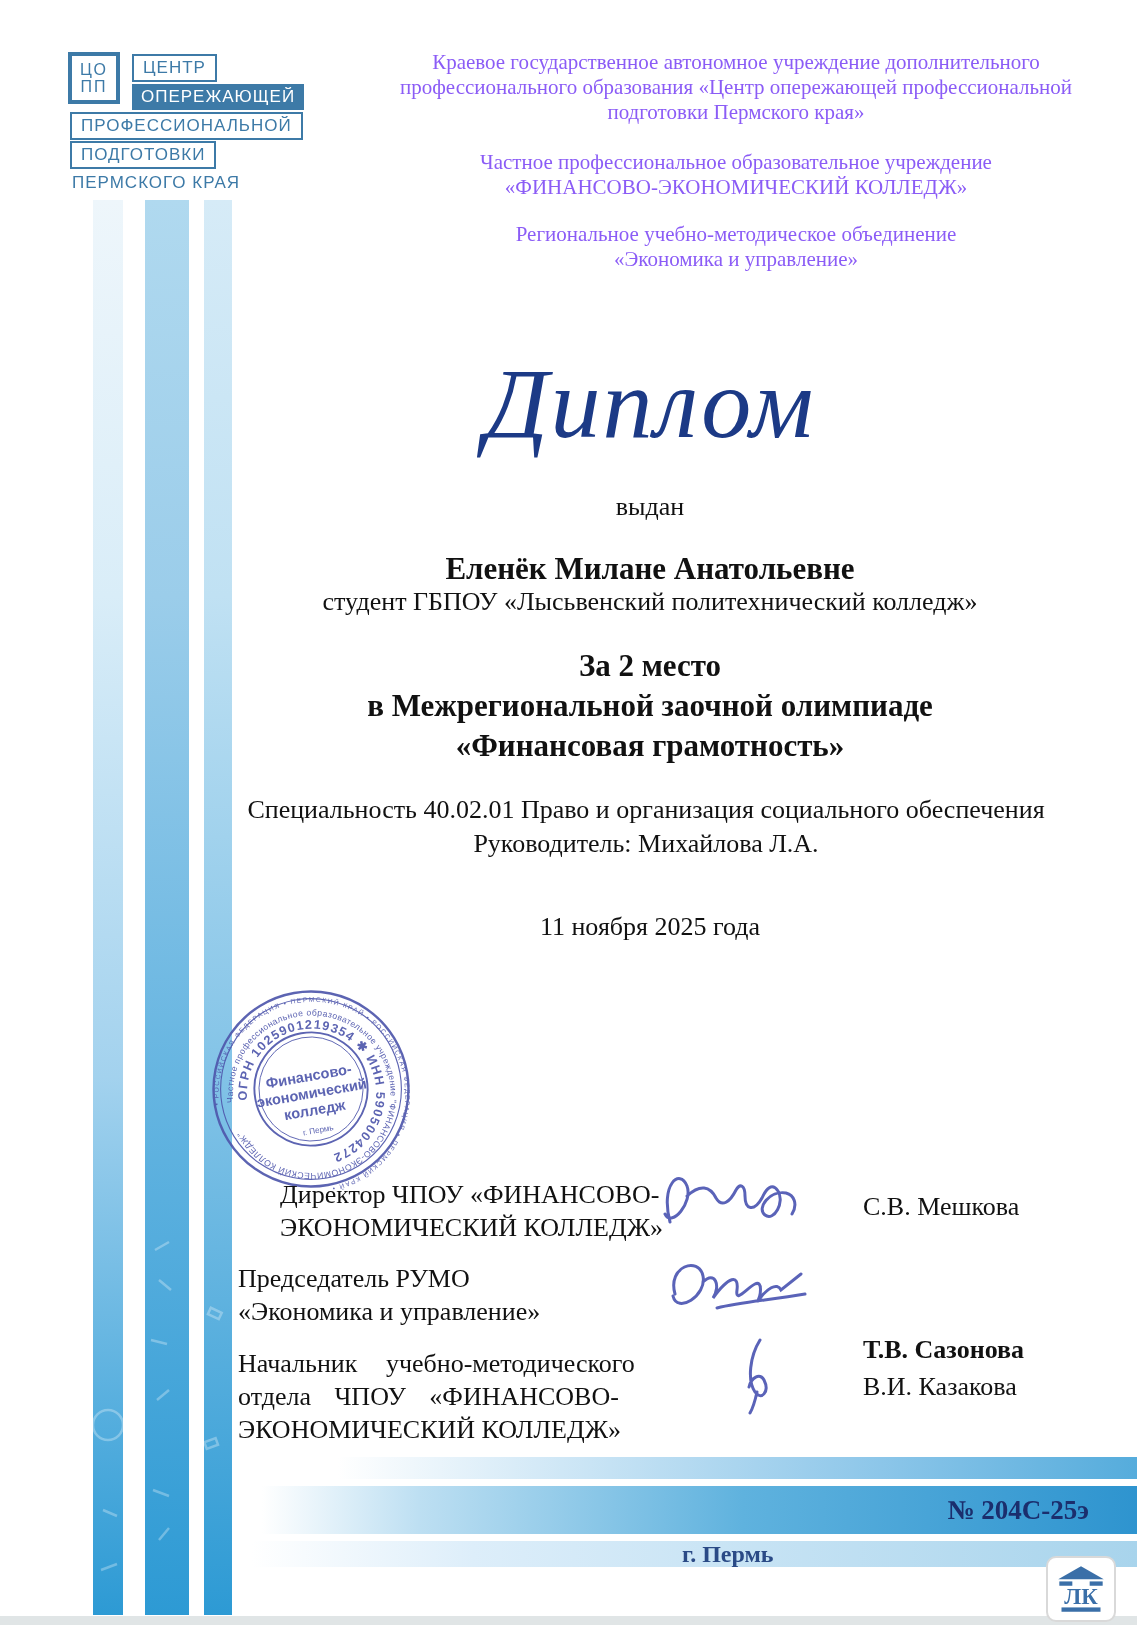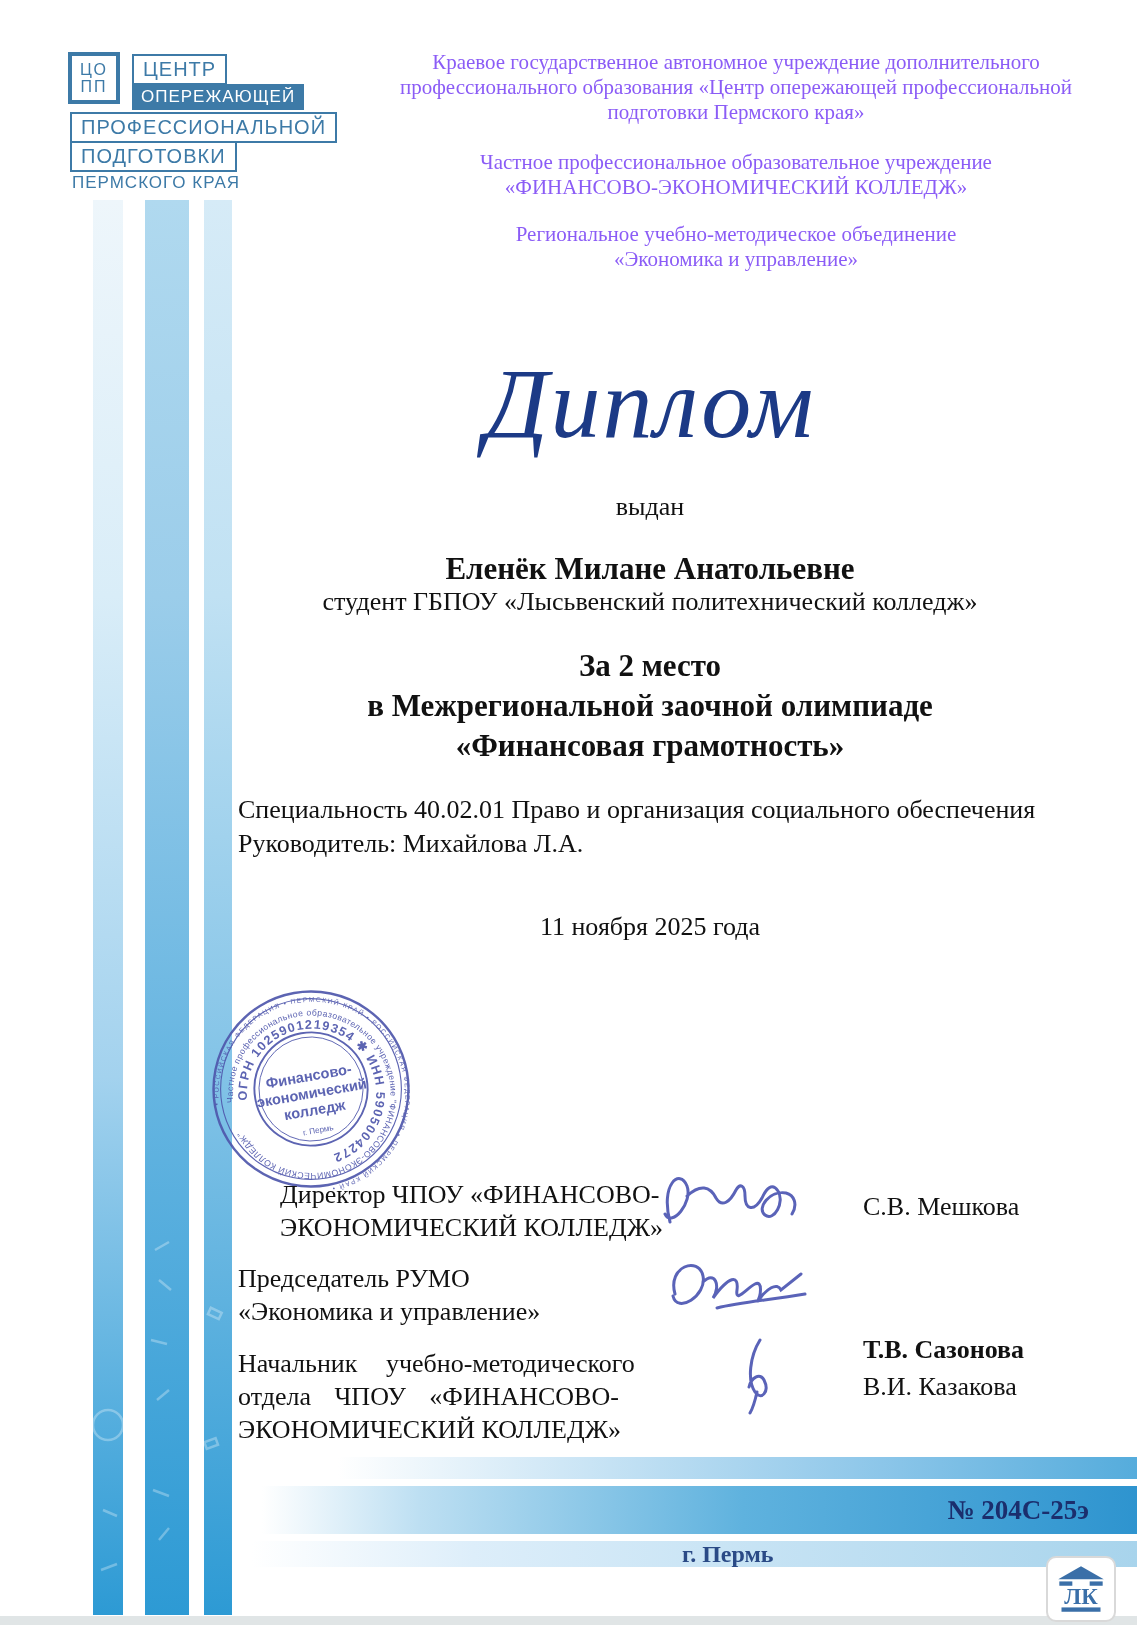--- a/index.html
+++ b/index.html
@@ -10,40 +10,40 @@
   .stripe{position:absolute;top:200px;height:1415px;}
   .stripe1{left:93px;width:30px;background:linear-gradient(180deg,#eef6fb 0%,#d9edf8 28%,#a3d2ee 62%,#55aede 86%,#2d9ad4 100%);}
   .stripe2{left:145px;width:44px;background:linear-gradient(180deg,#b0d9ef 0%,#9bcdea 28%,#66b5e1 62%,#2d9ad4 100%);}
   .stripe3{left:204px;width:28px;background:linear-gradient(180deg,#d6ebf7 0%,#c0e1f3 28%,#82c3e7 62%,#2d9ad4 100%);}
   .doodles{position:absolute;left:85px;top:1190px;width:160px;height:420px;pointer-events:none;}
 
   
   .copp{position:absolute;left:62px;top:48px;width:320px;height:150px;
         font-family:"Liberation Sans",sans-serif;font-weight:normal;color:#3d7aa7;}
   .copp .box{position:absolute;border:2px solid #3d7aa7;background:#fff;padding:2px 9px;
-             font-size:20px;letter-spacing:1px;white-space:nowrap;}
+             font-size:17px;letter-spacing:1px;white-space:nowrap;}
   .copp .bar{position:absolute;background:#3d7aa7;color:#fff;padding:3px 9px;
              font-size:17px;letter-spacing:1px;white-space:nowrap;}
   .copp-icon{position:absolute;left:6px;top:4px;width:44px;height:44px;border:4px solid #3d7aa7;
              display:flex;flex-direction:column;align-items:center;justify-content:center;
              font-size:16px;line-height:17px;letter-spacing:2px;}
   .copp-plain{position:absolute;font-size:17px;letter-spacing:1px;white-space:nowrap;}
 
   
   .orgs{position:absolute;left:380px;width:712px;text-align:center;font-size:21px;line-height:25px;color:#8b5cf6;}
 
   .center-col{position:absolute;left:140px;width:1020px;text-align:center;color:#111;}
   .title{font-style:italic;font-size:100px;line-height:104px;color:#1c3a86;font-weight:500;letter-spacing:2px;}
   .issued{font-size:26px;}
   .r-name{font-size:31px;font-weight:bold;}
   .r-role{font-size:26px;}
   .award{font-size:31px;font-weight:bold;line-height:40px;}
   .datel{font-size:26px;}
 
-  .left-block{position:absolute;left:238px;width:816px;font-size:26px;line-height:34px;text-align:left;}
+  .left-block{position:absolute;left:238px;width:816px;font-size:26px;line-height:34px;text-align:center;}
 
   
   .stamp{position:absolute;left:210px;top:988px;width:202px;height:202px;opacity:.92;}
 
   
   .signer-title{position:absolute;left:238px;width:410px;font-size:26px;line-height:33px;}
   .signer-name{position:absolute;left:863px;width:230px;font-size:26px;}
   .sig{position:absolute;}
   .signer-title.just div:nth-child(1){word-spacing:22px;}
   .signer-title.just div:nth-child(2){word-spacing:17px;}

